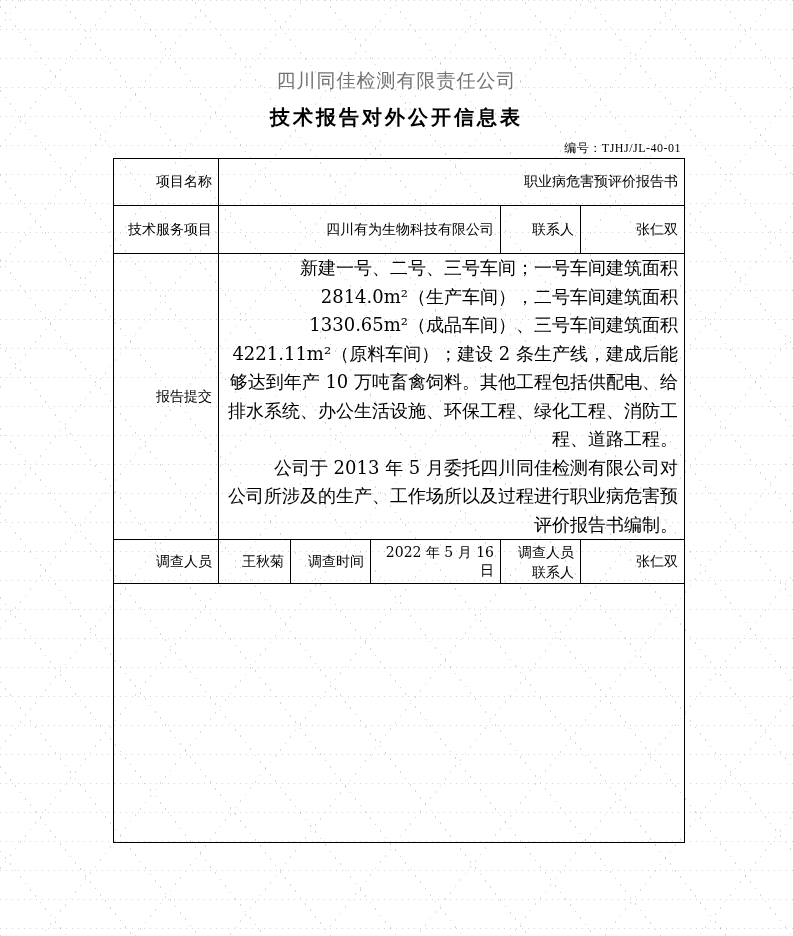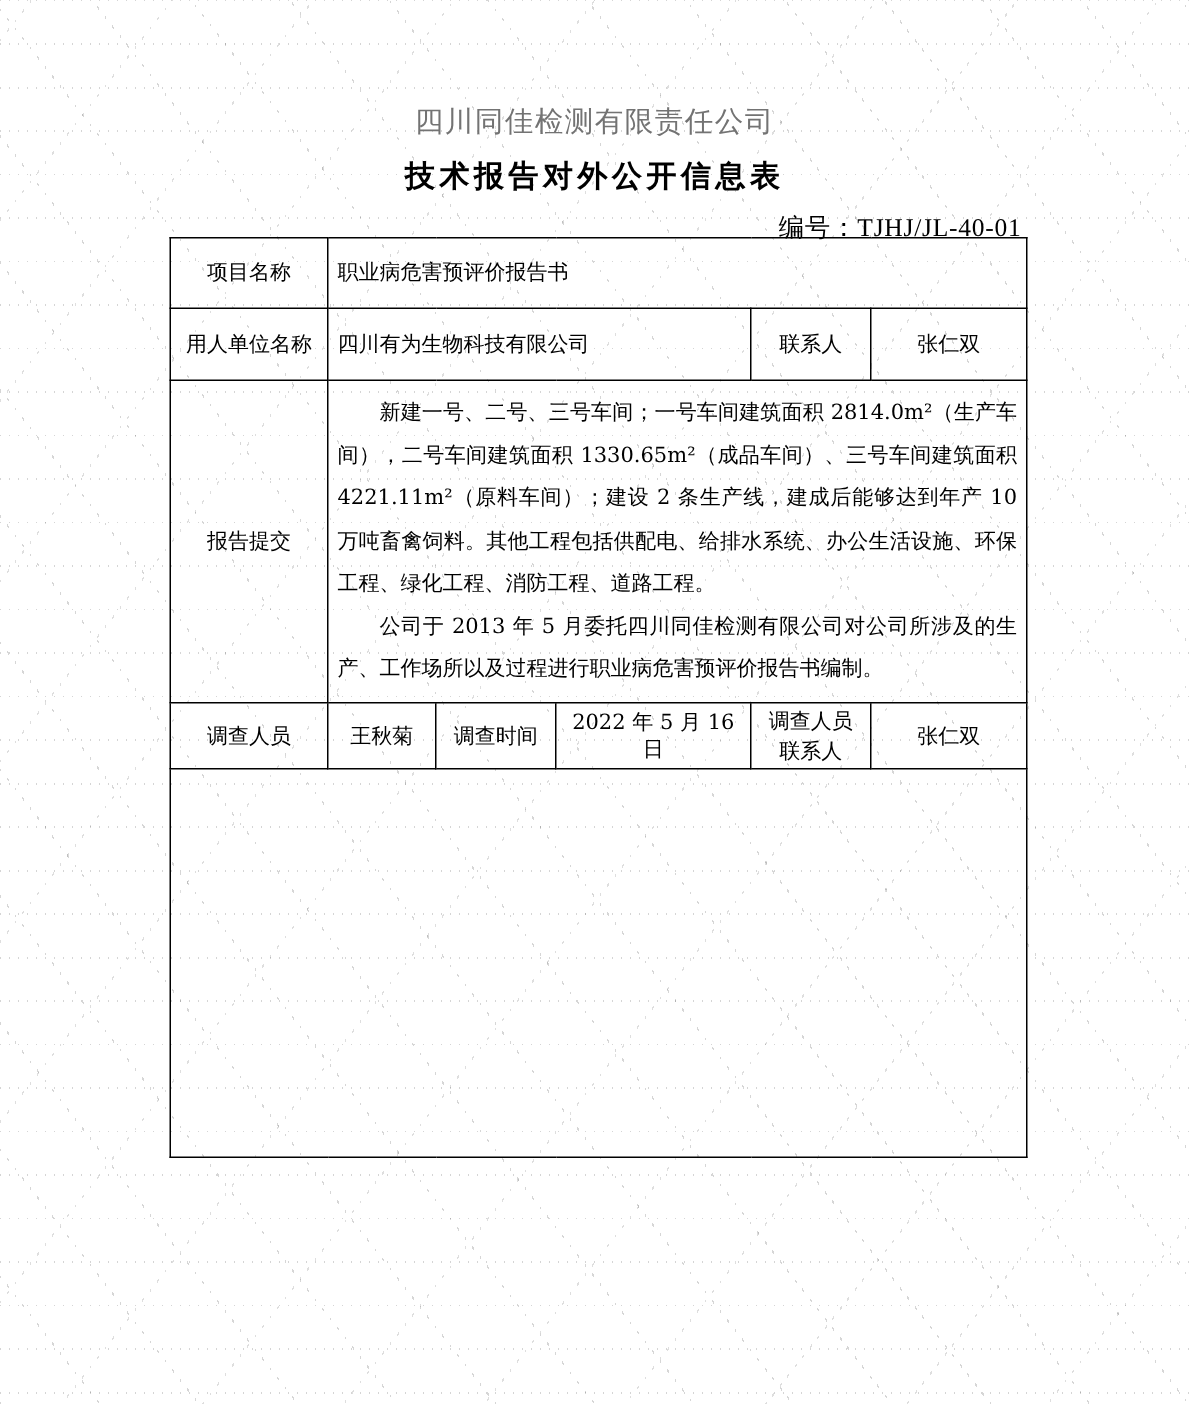--- a/index.html
+++ b/index.html
@@ -77,40 +77,41 @@
     width: 793px;
     text-align: center;
     font-size: 20px;
     font-weight: bold;
     letter-spacing: 3px;
     font-family: "DejaVu Serif", "Liberation Serif", serif;
   }
   .doc-number {
     position: absolute;
     right: 112px; top: 140px;
-    font-size: 17px;
+    font-size: 12px;
     letter-spacing: 0.5px;
     white-space: nowrap;
     font-family: "Liberation Serif", serif;
   }
 
   table.info-table {
     position: absolute;
     left: 113px;
     top: 158px;
     width: 571px;
     border-collapse: collapse;
     table-layout: fixed;
     font-size: 14px;
   }
   table.info-table td {
     border: 1px solid #000000;
     padding: 0 6px;
     vertical-align: middle;
     font-family: "DejaVu Serif", "Liberation Serif", serif;
+    text-align: right;
   }
   td.label {
     text-align: center;
     white-space: nowrap;
   }
   td.value {
     text-align: left;
   }
   td.value-center {
     text-align: center;
@@ -125,21 +126,21 @@
 
   td.brief-cell {
     vertical-align: middle;
     text-align: center;
     height: 214px;
   }
   td.brief-body {
     padding: 8px 8px 8px 10px;
     vertical-align: top;
     line-height: 28.5px;
-    font-size: 14px;
+    font-size: 18px;
     text-align: justify;
   }
   .brief-p {
     margin: 0;
     text-indent: 2em;
   }
   .label-2line {
     line-height: 20px;
   }
 </style>
@@ -167,21 +168,21 @@
       <col style="width:104px">
     </colgroup>
     <tbody>
 
       <tr class="r1">
         <td class="label">项目名称</td>
         <td class="value" colspan="5">职业病危害预评价报告书</td>
       </tr>
 
       <tr class="r2">
-        <td class="label">用人单位名称</td>
+        <td class="label">技术服务项目</td>
         <td class="value" colspan="3">四川有为生物科技有限公司</td>
         <td class="label">联系人</td>
         <td class="value-center">张仁双</td>
       </tr>
 
 
       <tr>
         <td class="label brief-cell">报告提交</td>
         <td class="brief-body" colspan="5">
           <p class="brief-p">新建一号、二号、三号车间；一号车间建筑面积 2814.0m²（生产车间），二号车间建筑面积 1330.65m²（成品车间）、三号车间建筑面积 4221.11m²（原料车间）；建设 2 条生产线，建成后能够达到年产 10 万吨畜禽饲料。其他工程包括供配电、给排水系统、办公生活设施、环保工程、绿化工程、消防工程、道路工程。</p>

